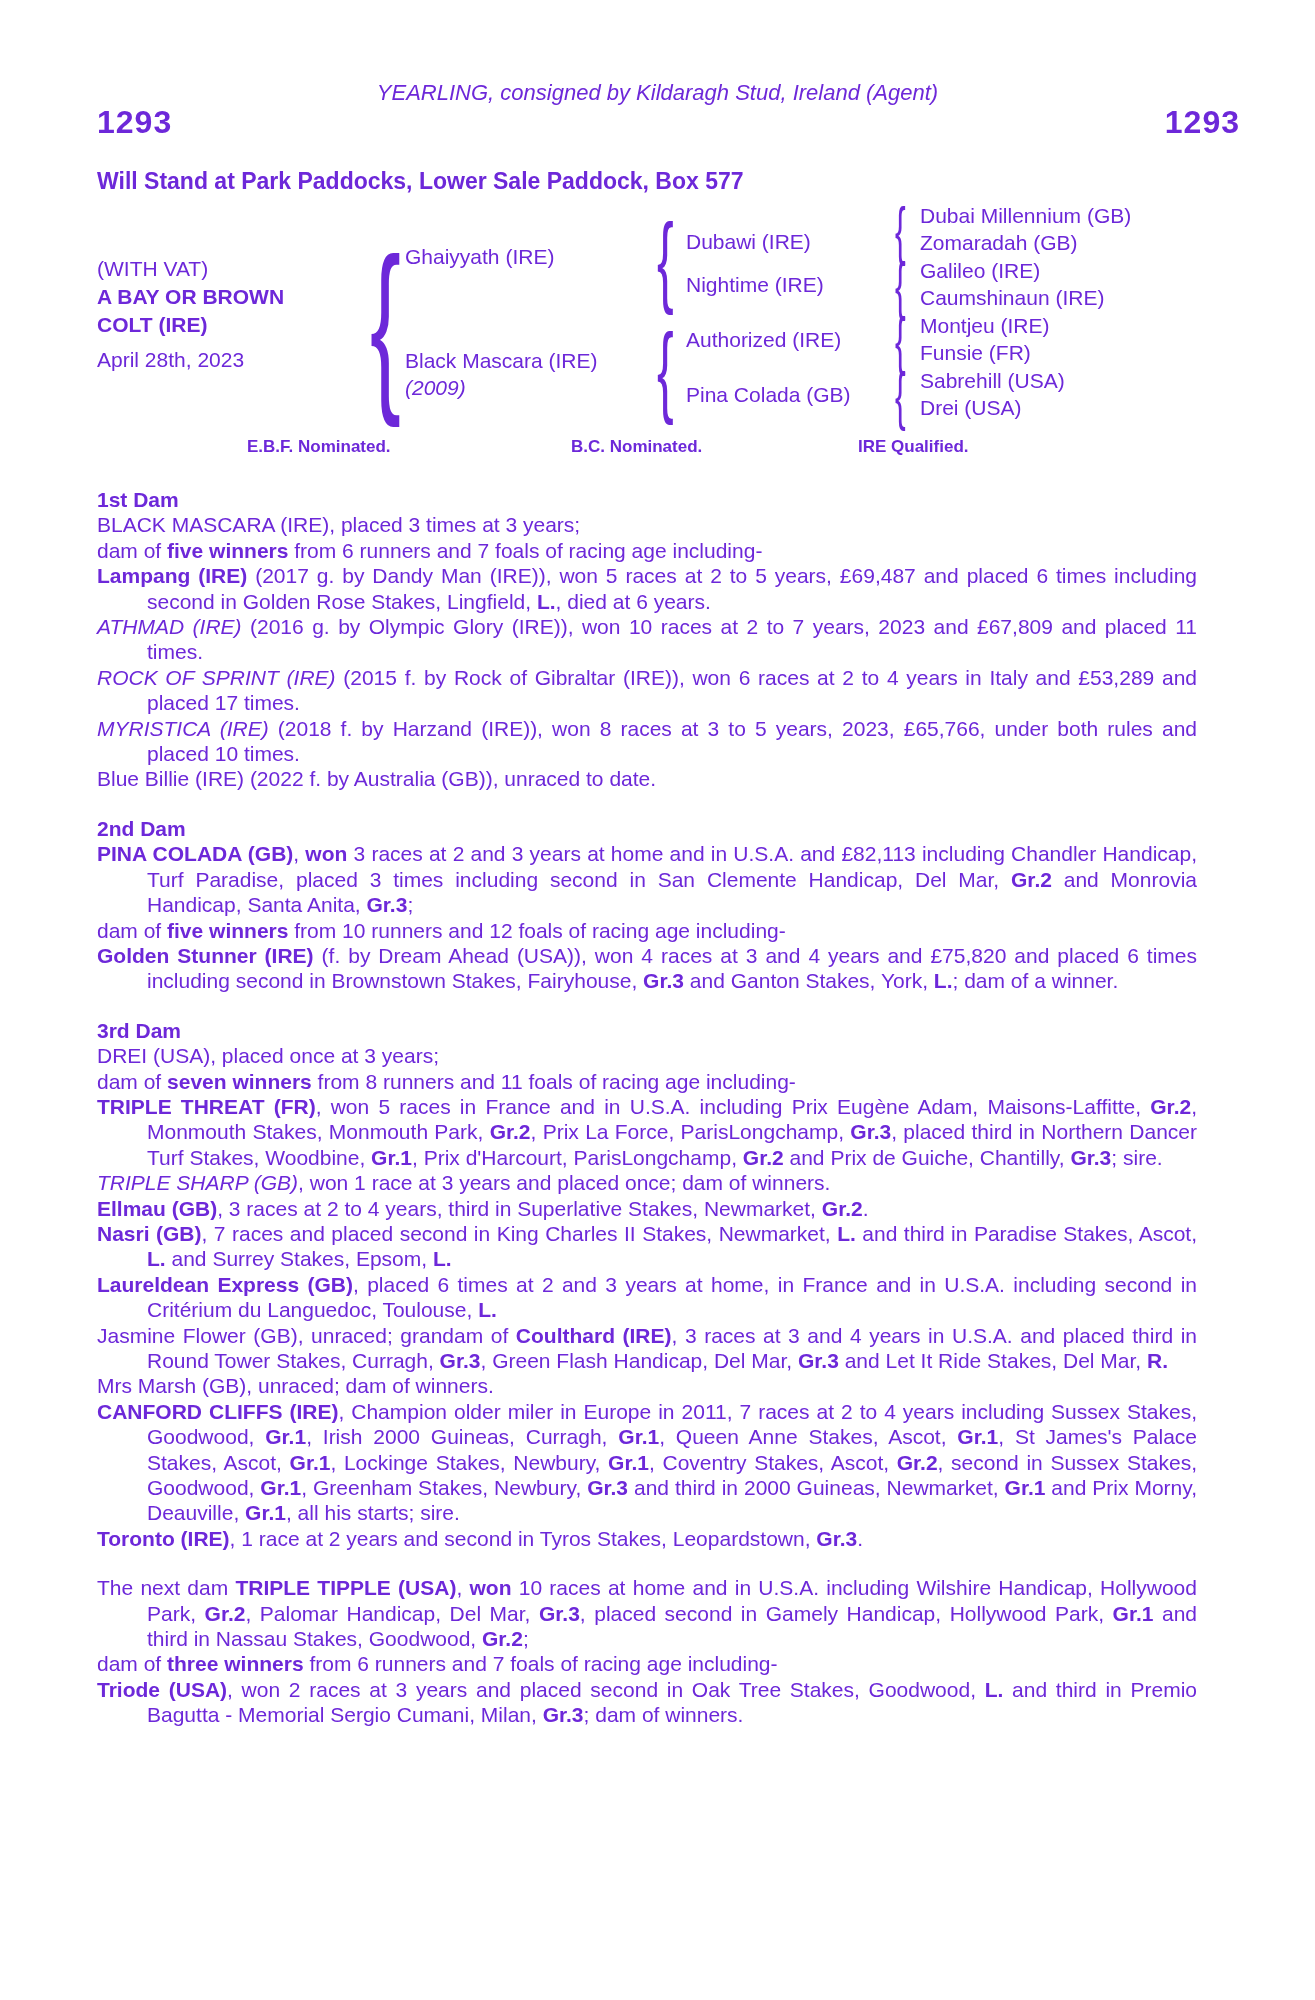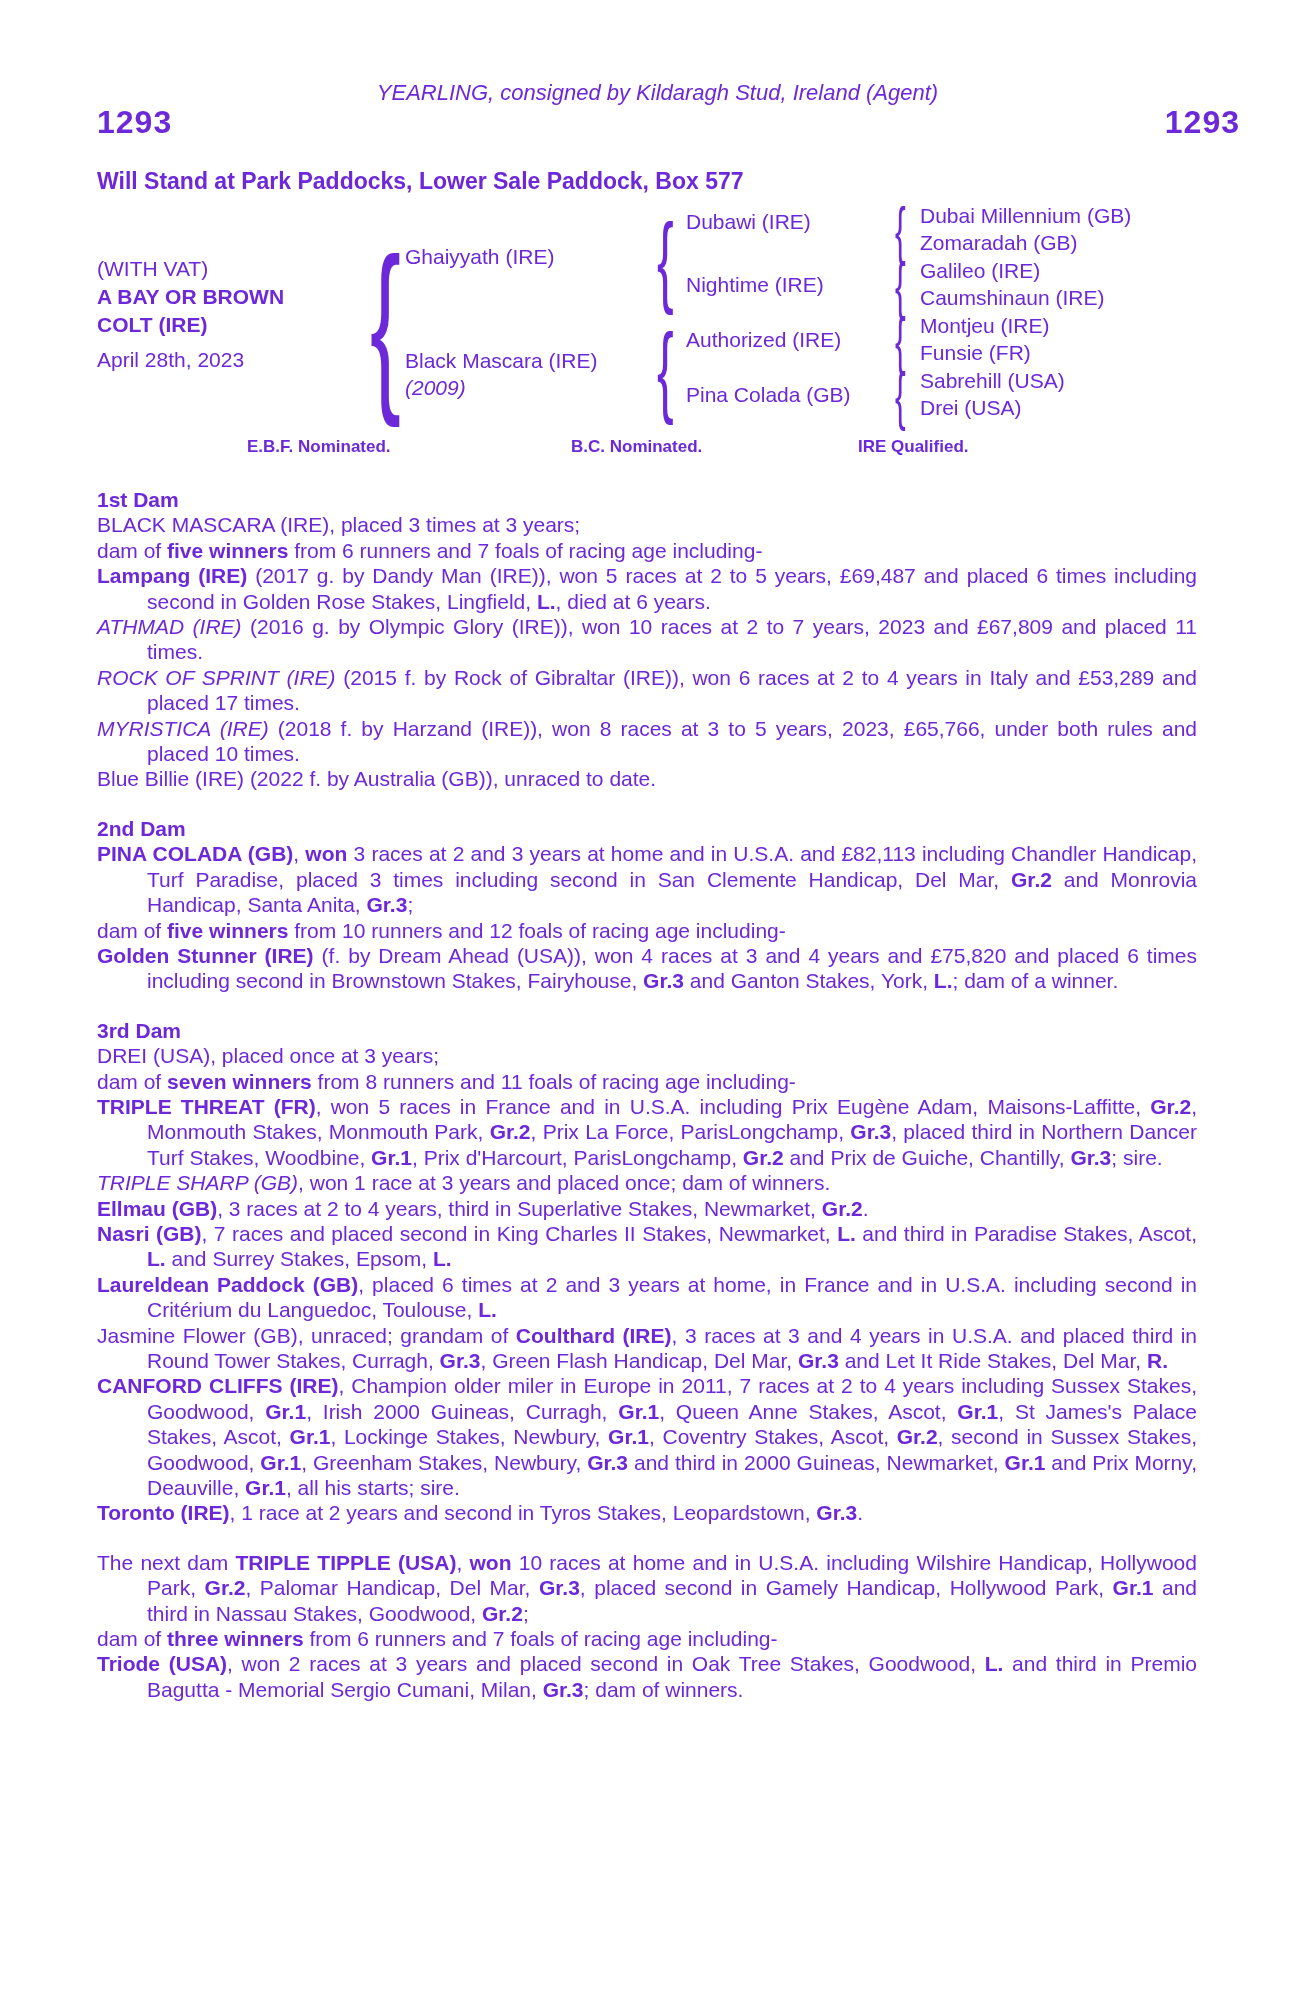--- a/index.html
+++ b/index.html
@@ -32,21 +32,21 @@
     position: absolute; top: 195px; left: 97px;
     width: 1143px; height: 240px; font-size: 21px;
   }
   .ped-item { position: absolute; white-space: nowrap; line-height: 22px; }
   .ped-bold { font-weight: 700; }
   .c1 { left: 0; }
   .c1-l1 { top: 63px; }  .c1-l2 { top: 91px; }  .c1-l3 { top: 119px; } .c1-l4 { top: 154px; text-align: center; }
   .c2 { left: 308px; }
   .c2-sire { top: 51px; } .c2-dam { top: 155px; } .c2-damyr { top: 182px; font-style: italic; }
   .c3 { left: 589px; }
-  .c3-1 { top: 16px; } .c3-2 { top: 79px; } .c3-3 { top: 134px; } .c3-4 { top: 189px; }
+  .c3-1 { top: 36px; } .c3-2 { top: 79px; } .c3-3 { top: 134px; } .c3-4 { top: 189px; }
   .c4 { left: 823px; }
   .c4-1 { top: 10px; }  .c4-2 { top: 37px; }  .c4-3 { top: 65px; }  .c4-4 { top: 92px; }
   .c4-5 { top: 120px; } .c4-6 { top: 147px; } .c4-7 { top: 175px; } .c4-8 { top: 202px; }
   .brace {
     position: absolute; line-height: 1; font-weight: 400;
     transform: scaleX(0.5); transform-origin: 0 50%;
   }
   .br-main { left: 273px; top: 37px;  font-size: 185px; }
   .br-sire { left: 560px; top: 14px;  font-size: 100px; }
   .br-dam  { left: 560px; top: 124px; font-size: 100px; }
@@ -144,22 +144,23 @@
     </div>
 
     <div class="section">
       <p class="dam-head">3rd Dam</p>
       <p class="jp lv0">DREI (USA), placed once at 3 years;</p>
       <p class="jp lv0">dam of <span class="rb">seven winners</span> from 8 runners and 11 foals of racing age including-</p>
       <p class="jp lv1"><span class="rb">TRIPLE THREAT (FR)</span>, won 5 races in France and in U.S.A. including Prix Eugène Adam, Maisons-Laffitte, <span class="rb">Gr.2</span>, Monmouth Stakes, Monmouth Park, <span class="rb">Gr.2</span>, Prix La Force, ParisLongchamp, <span class="rb">Gr.3</span>, placed third in Northern Dancer Turf Stakes, Woodbine, <span class="rb">Gr.1</span>, Prix d'Harcourt, ParisLongchamp, <span class="rb">Gr.2</span> and Prix de Guiche, Chantilly, <span class="rb">Gr.3</span>; sire.</p>
       <p class="jp lv1"><span class="ri">TRIPLE SHARP (GB)</span>, won 1 race at 3 years and placed once; dam of winners.</p>
       <p class="jp lv2"><span class="rb">Ellmau (GB)</span>, 3 races at 2 to 4 years, third in Superlative Stakes, Newmarket, <span class="rb">Gr.2</span>.</p>
       <p class="jp lv2"><span class="rb">Nasri (GB)</span>, 7 races and placed second in King Charles II Stakes, Newmarket, <span class="rb">L.</span> and third in Paradise Stakes, Ascot, <span class="rb">L.</span> and Surrey Stakes, Epsom, <span class="rb">L.</span></p>
-      <p class="jp lv2"><span class="rb">Laureldean Paddock (GB)</span>, placed 6 times at 2 and 3 years at home, in France and in U.S.A. including second in Critérium du Languedoc, Toulouse, <span class="rb">L.</span></p>
+      <p class="jp lv2"><span class="rb">Laureldean Express (GB)</span>, placed 6 times at 2 and 3 years at home, in France and in U.S.A. including second in Critérium du Languedoc, Toulouse, <span class="rb">L.</span></p>
       <p class="jp lv2">Jasmine Flower (GB), unraced; grandam of <span class="rb">Coulthard (IRE)</span>, 3 races at 3 and 4 years in U.S.A. and placed third in Round Tower Stakes, Curragh, <span class="rb">Gr.3</span>, Green Flash Handicap, Del Mar, <span class="rb">Gr.3</span> and Let It Ride Stakes, Del Mar, <span class="rb">R.</span></p>
+      <p class="jp lv1">Mrs Marsh (GB), unraced; dam of winners.</p>
       <p class="jp lv2"><span class="rb">CANFORD CLIFFS (IRE)</span>, Champion older miler in Europe in 2011, 7 races at 2 to 4 years including Sussex Stakes, Goodwood, <span class="rb">Gr.1</span>, Irish 2000 Guineas, Curragh, <span class="rb">Gr.1</span>, Queen Anne Stakes, Ascot, <span class="rb">Gr.1</span>, St James's Palace Stakes, Ascot, <span class="rb">Gr.1</span>, Lockinge Stakes, Newbury, <span class="rb">Gr.1</span>, Coventry Stakes, Ascot, <span class="rb">Gr.2</span>, second in Sussex Stakes, Goodwood, <span class="rb">Gr.1</span>, Greenham Stakes, Newbury, <span class="rb">Gr.3</span> and third in 2000 Guineas, Newmarket, <span class="rb">Gr.1</span> and Prix Morny, Deauville, <span class="rb">Gr.1</span>, all his starts; sire.</p>
       <p class="jp lv2"><span class="rb">Toronto (IRE)</span>, 1 race at 2 years and second in Tyros Stakes, Leopardstown, <span class="rb">Gr.3</span>.</p>
     </div>
 
     <div class="section">
       <p class="jp lv0">The next dam <span class="rb">TRIPLE TIPPLE (USA)</span>, <span class="rb">won</span> 10 races at home and in U.S.A. including Wilshire Handicap, Hollywood Park, <span class="rb">Gr.2</span>, Palomar Handicap, Del Mar, <span class="rb">Gr.3</span>, placed second in Gamely Handicap, Hollywood Park, <span class="rb">Gr.1</span> and third in Nassau Stakes, Goodwood, <span class="rb">Gr.2</span>;</p>
       <p class="jp lv0">dam of <span class="rb">three winners</span> from 6 runners and 7 foals of racing age including-</p>
       <p class="jp lv1"><span class="rb">Triode (USA)</span>, won 2 races at 3 years and placed second in Oak Tree Stakes, Goodwood, <span class="rb">L.</span> and third in Premio Bagutta - Memorial Sergio Cumani, Milan, <span class="rb">Gr.3</span>; dam of winners.</p>
     </div>
 

